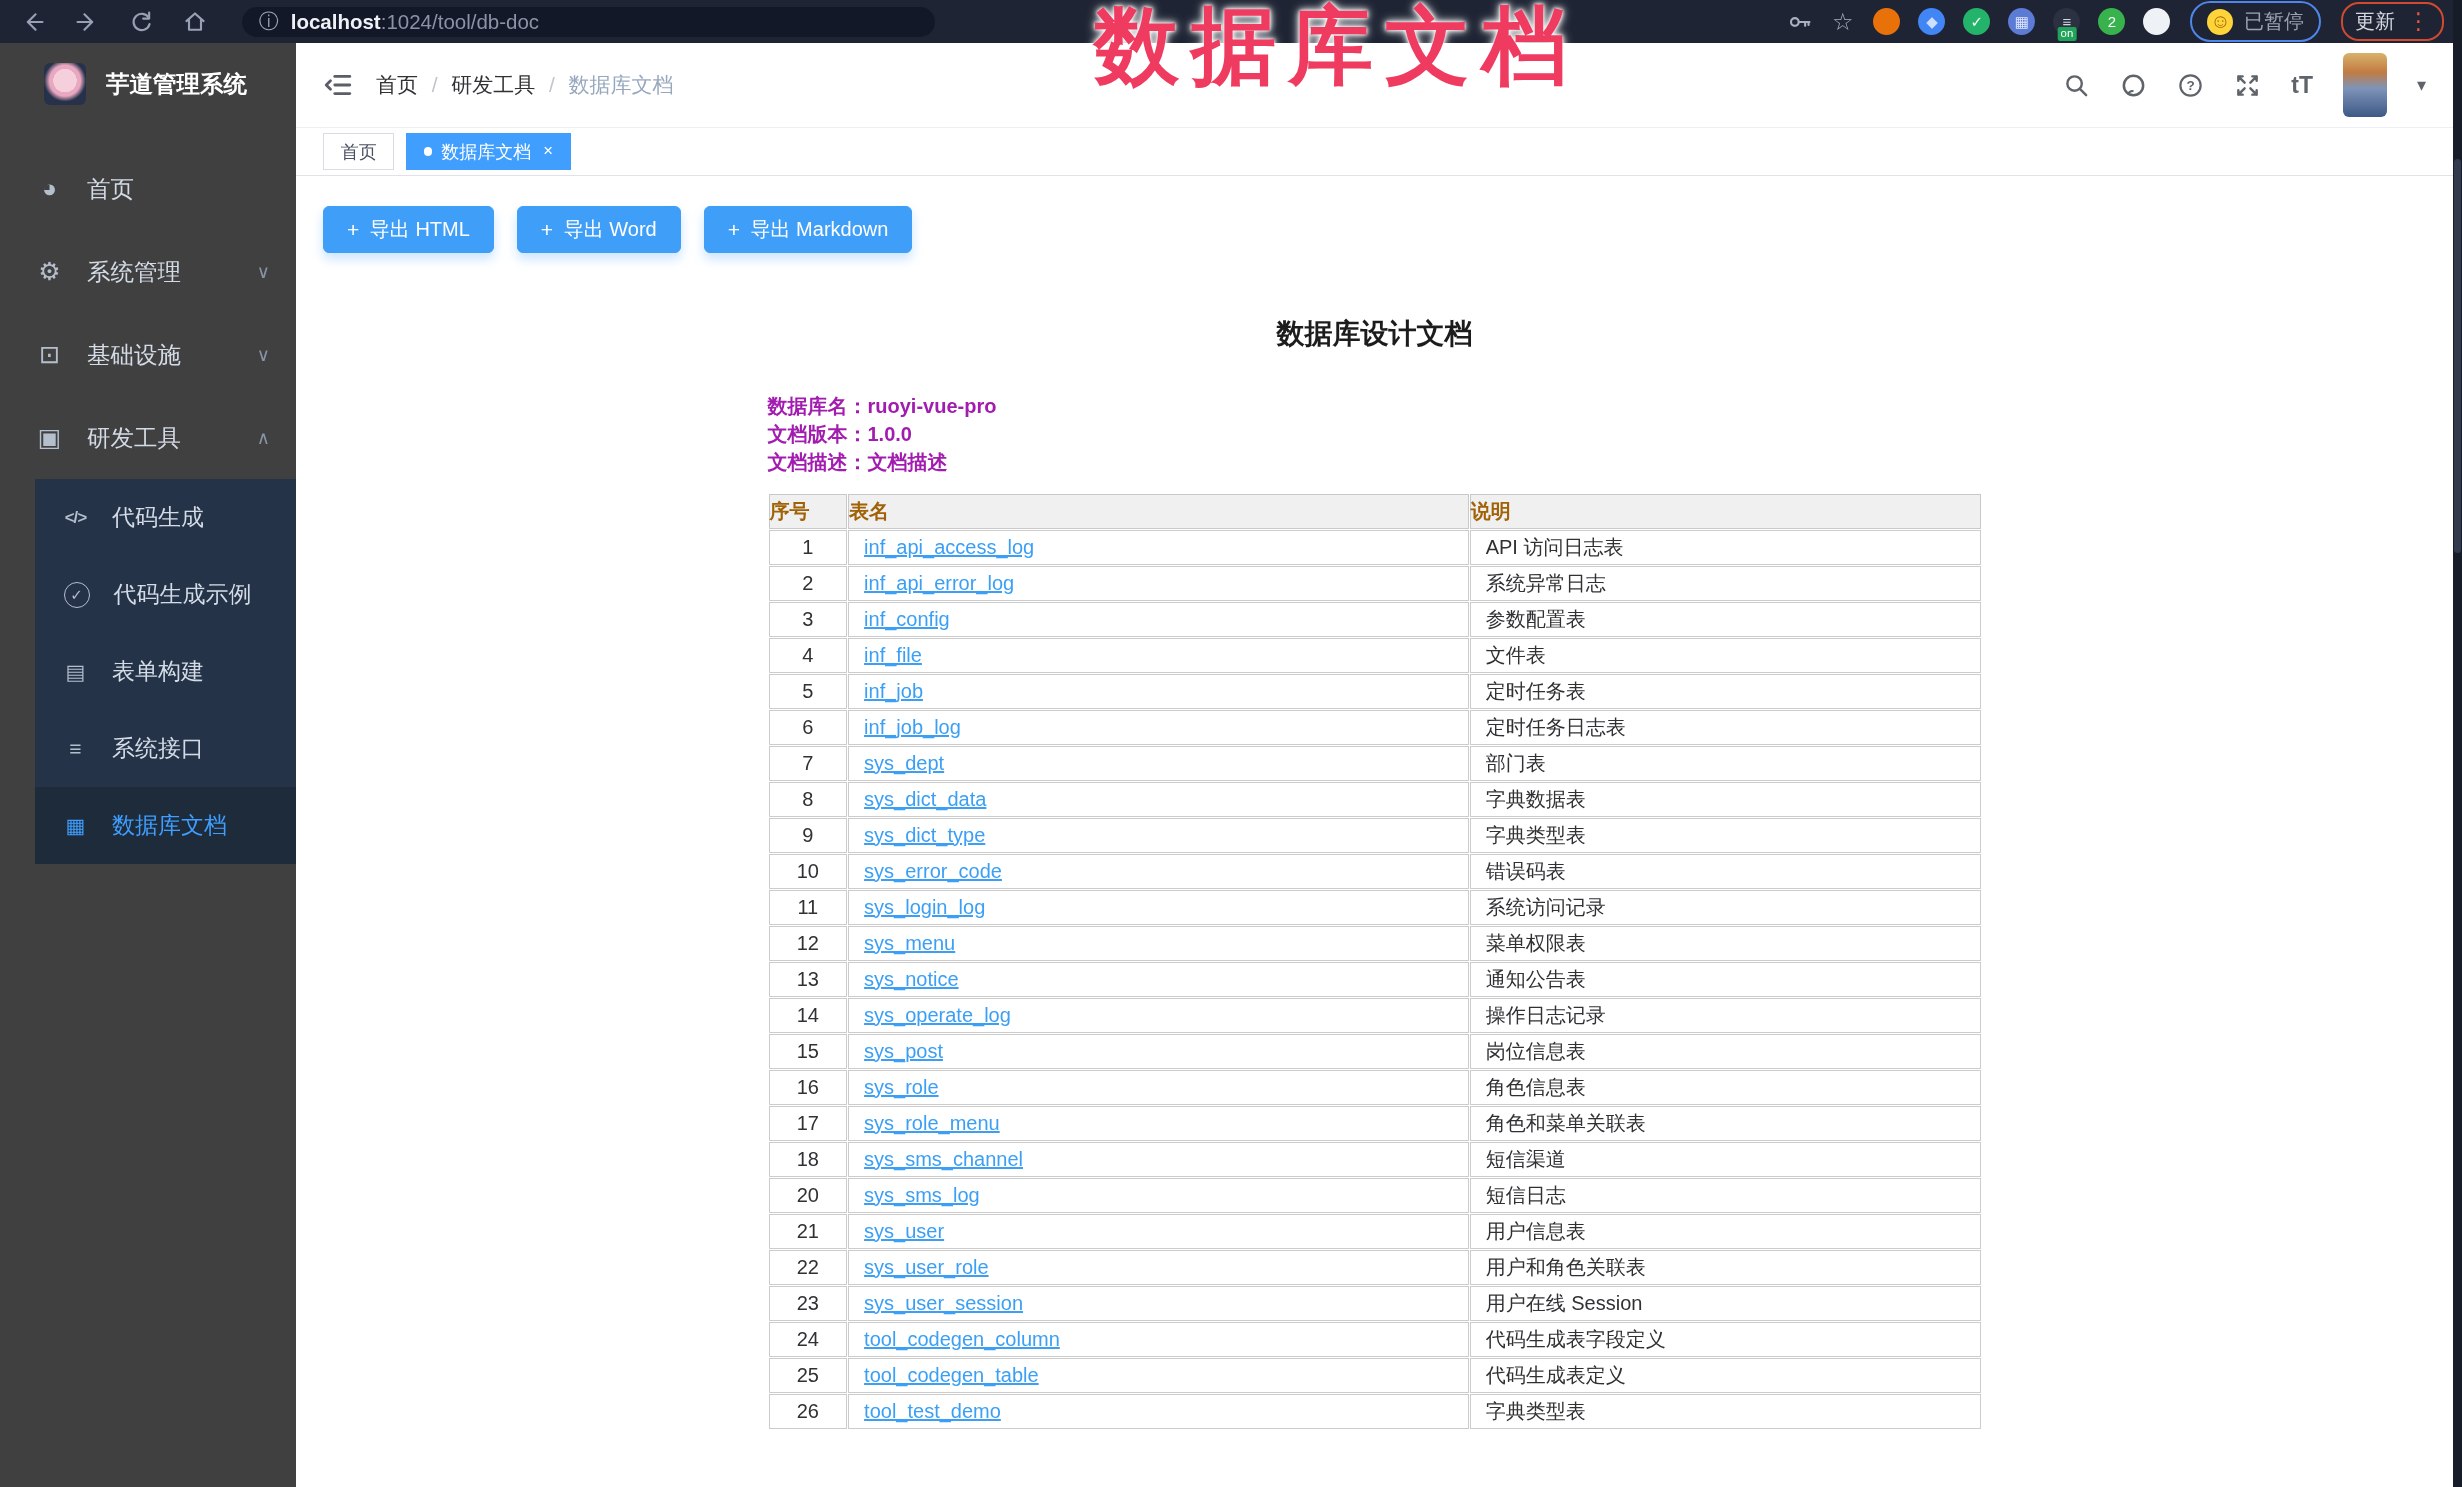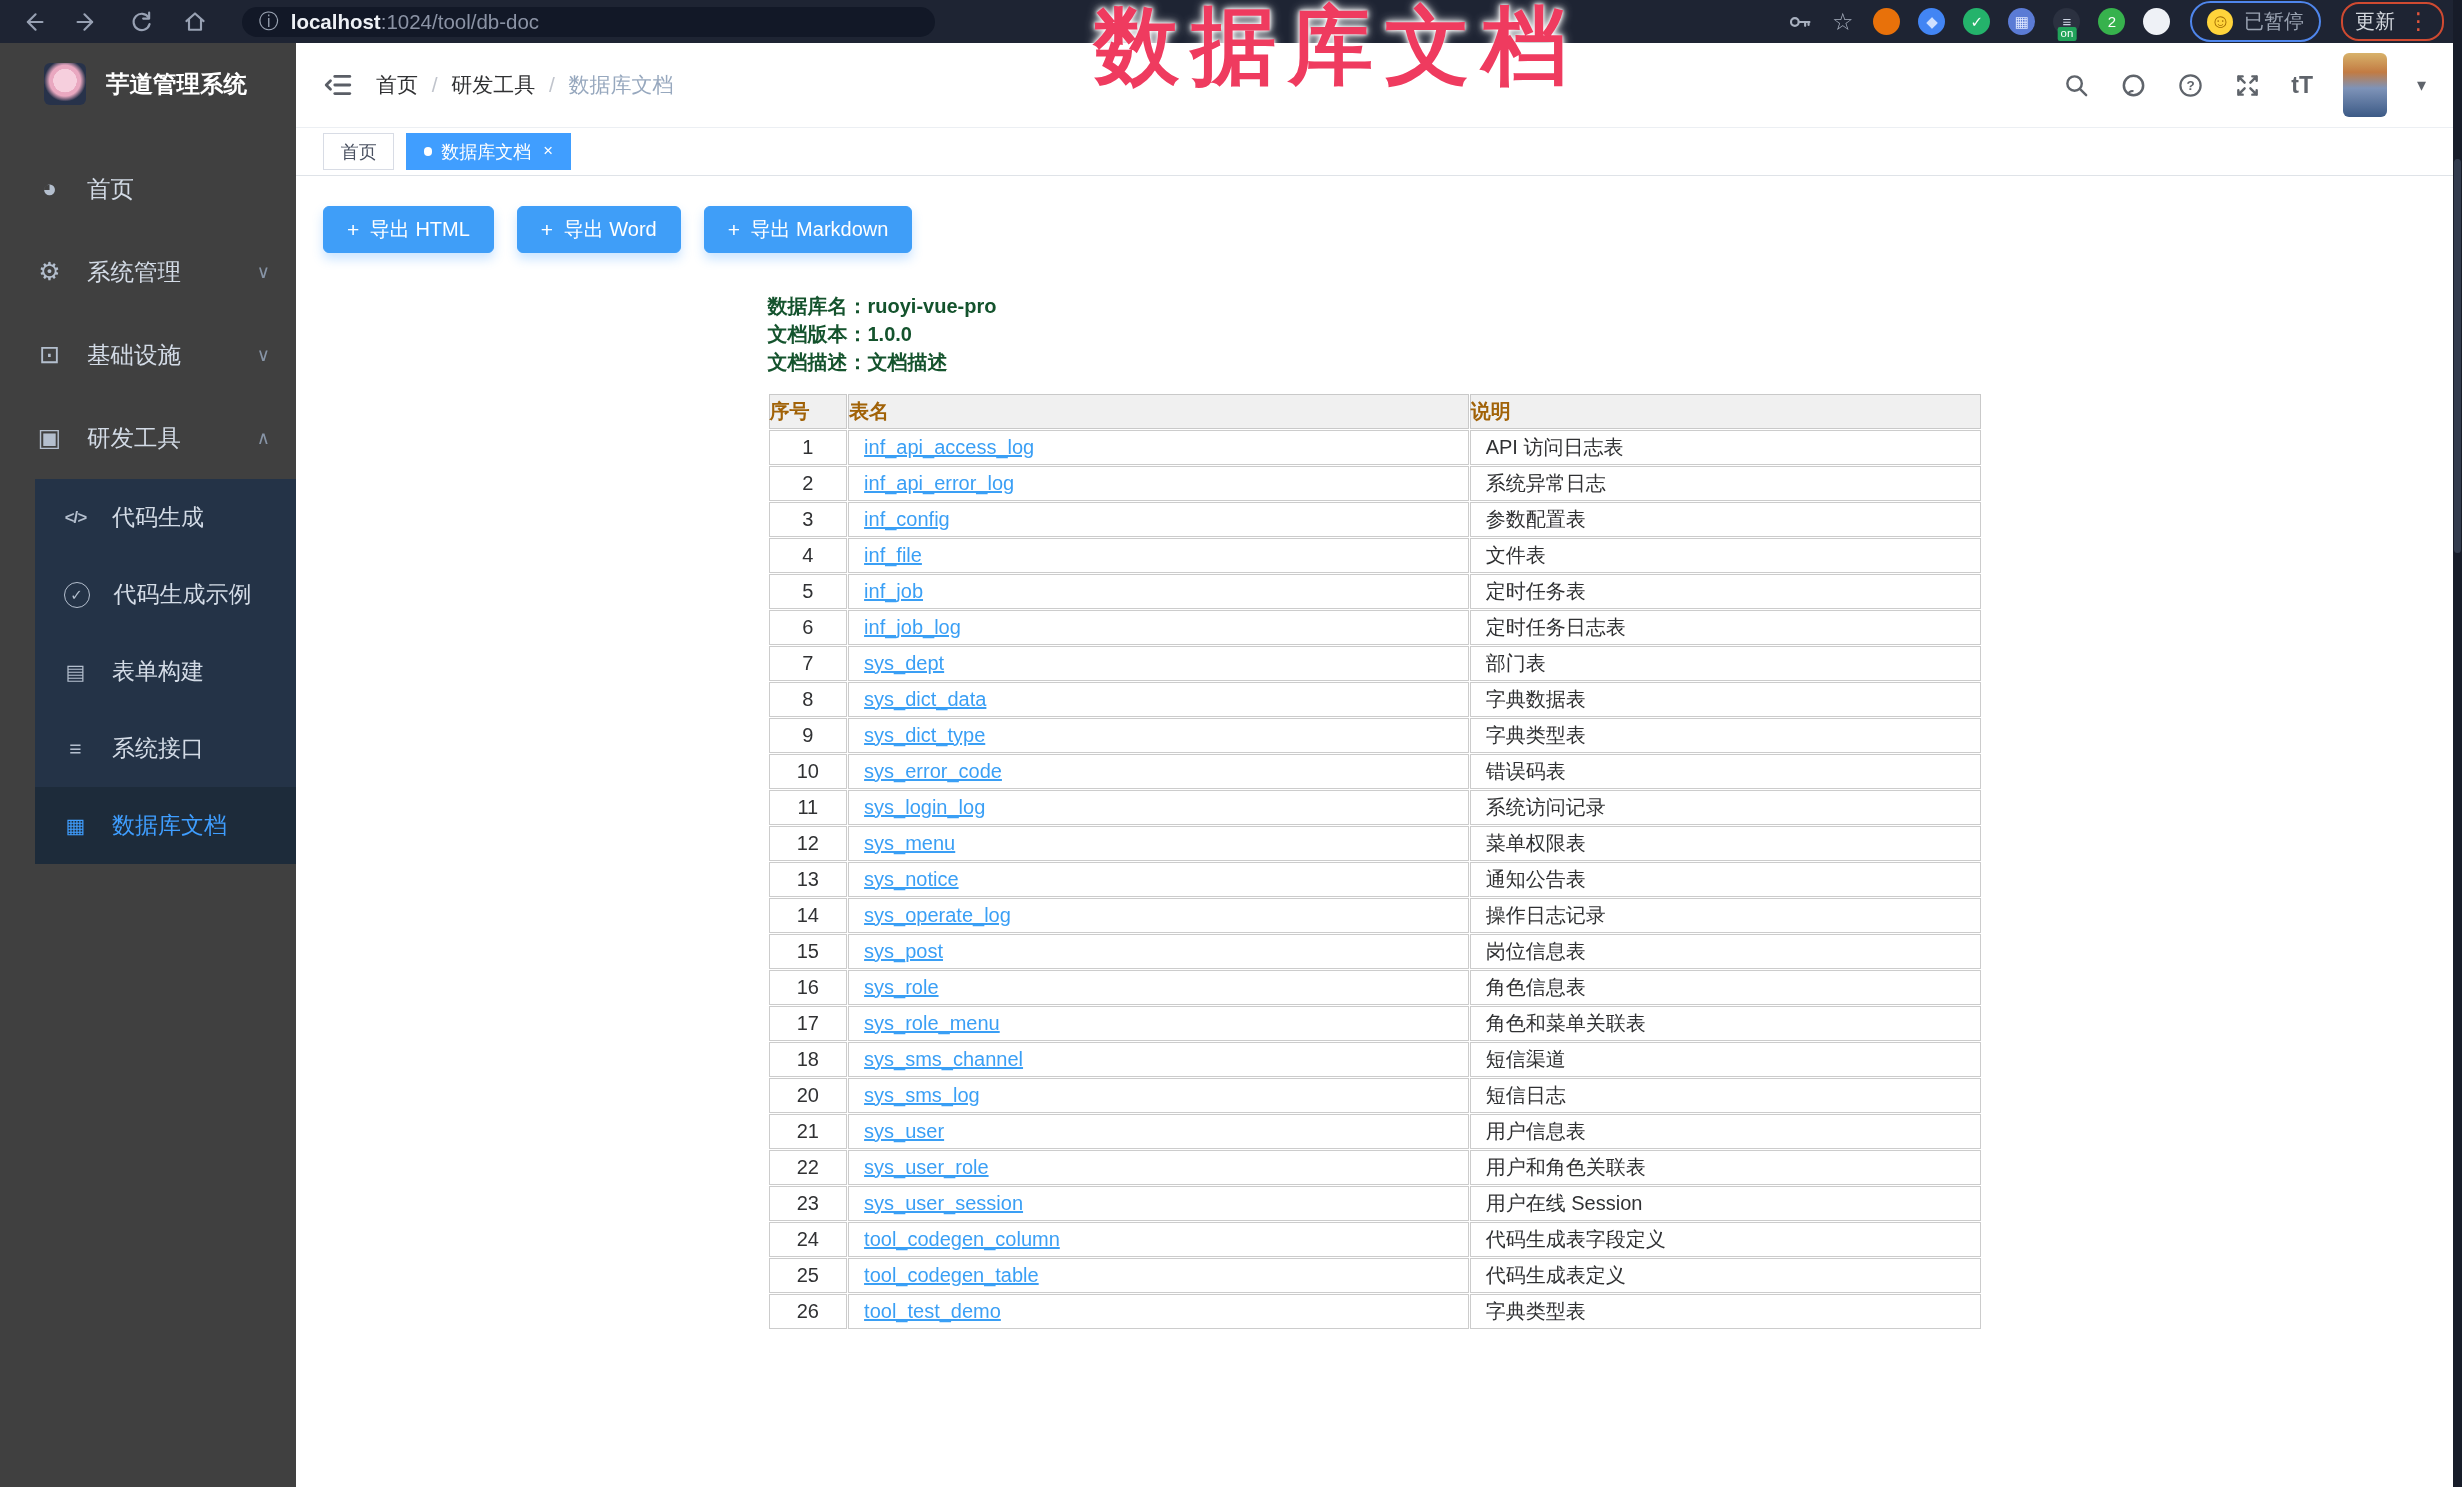--- a/index.html
+++ b/index.html
@@ -102,21 +102,21 @@
   .content{flex:1;background:#fff;overflow:hidden;position:relative;}
   .btns{display:flex;gap:23px;margin:30px 0 0 27px;}
   .btn{background:#3f9ef8;border:0.8px solid #3f9ef8;color:#fff;font-size:20px;height:47px;
     padding:0 23px;border-radius:6px;display:inline-flex;align-items:center;gap:10.6px;cursor:pointer;
     box-shadow:0 6px 10.6px rgba(64,158,255,.28);white-space:nowrap;}
   .btn-plus{font-size:21px;line-height:1;}
 
   .doc-title{margin:62px 0 0 0;text-align:center;font-size:28px;font-weight:bold;color:#1c1c1c;}
   .doc{width:1214px;margin:39px auto 0 auto;}
   .meta{margin-bottom:16.7px;}
-  .meta-line{display:flex;font-size:20px;font-weight:bold;color:#14532d;line-height:28px;}
+  .meta-line{display:flex;font-size:20px;font-weight:bold;color:#a21caf;line-height:28px;}
   .db-table{width:1214px;border-collapse:separate;border-spacing:1.5px;font-size:20px;table-layout:fixed;}
   .db-table th{background:#f0f0f0;border:0.8px solid #c9c9c9;height:33px;font-weight:bold;
     color:#a16207;text-align:left;padding:0;}
   .db-table td{background:#fff;border:0.8px solid #cccccc;height:33px;padding:0 15px;color:#303133;
     overflow:hidden;white-space:nowrap;}
   .col-num{width:78px;}
   .col-name{width:616px;}
   .col-desc{width:507px;}
   .db-table td.cell-num{text-align:center;padding:0;}
   .db-table a{color:#3a9ff5;text-decoration:underline;cursor:pointer;}
@@ -343,20 +343,21 @@
               <span class="btn-plus" data-name="plus-icon">+</span>
               <span data-name="button-label">导出 Word</span>
             </button>
 
             <button class="btn" data-name="button-export-markdown">
               <span class="btn-plus" data-name="plus-icon">+</span>
               <span data-name="button-label">导出 Markdown</span>
             </button>
           </div>
 
+        <h1 class="doc-title" data-name="document-title">数据库设计文档</h1>
 
         <div class="doc" data-name="document-body">
           <div class="meta" data-name="document-meta">
 
               <div class="meta-line" data-name="meta-line">
                 <span class="meta-label">数据库名：</span>
                 <span class="meta-value">ruoyi-vue-pro</span>
               </div>
 
               <div class="meta-line" data-name="meta-line">

